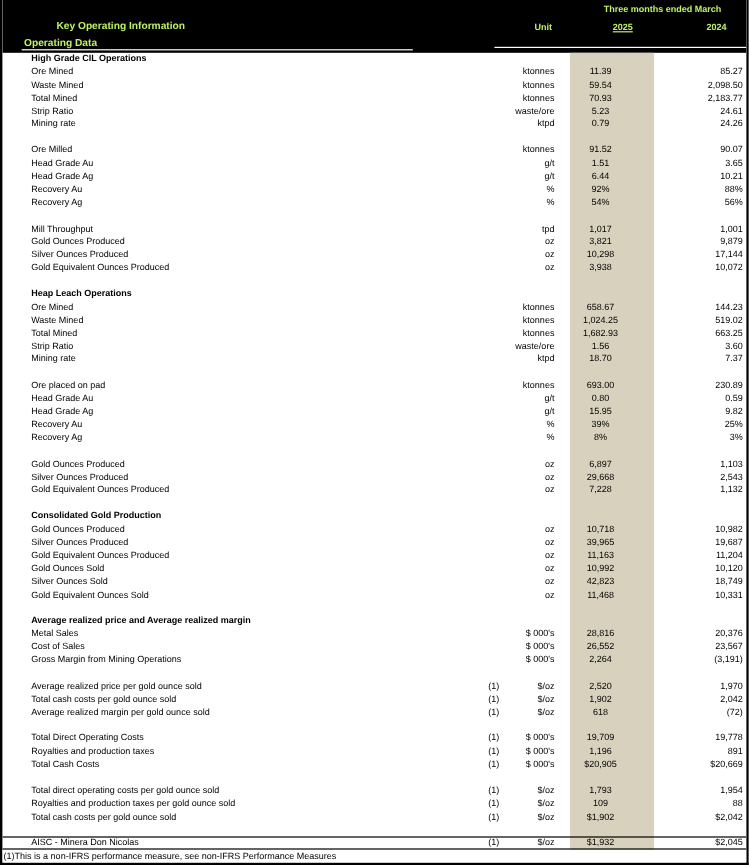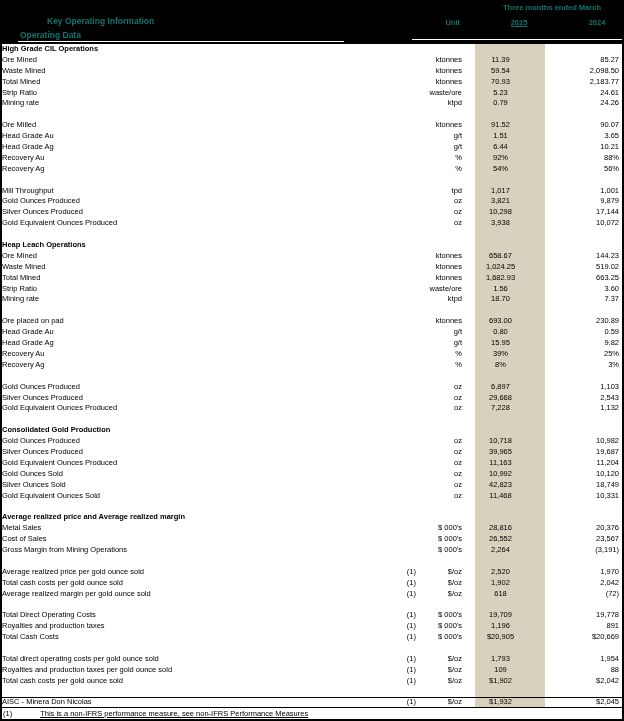--- a/index.html
+++ b/index.html
@@ -24,37 +24,37 @@
   .hdr-line-b{position:absolute;top:39px;left:410px;width:210px;height:1px;background:#fff;}
   
   .tbody{position:relative;width:620px;}
   .accent-band{position:absolute;top:0;left:473px;width:70px;z-index:0;}
   #rows{position:relative;z-index:1;}
   .row{display:flex;height:10.9px;line-height:10.9px;font-size:7.5px;color:#000;
     box-sizing:border-box;}
   .row.section{font-weight:bold;}
   .row.rules{border-top:1px solid #000;border-bottom:1px solid #000;line-height:8.9px;}
   .c{display:block;white-space:nowrap;overflow:visible;}
-  .c.lbl{flex:1;padding-left:0;}
+  .c.lbl{flex:1;padding-left:24px;}
   .c.note{width:28px;text-align:right;}
   .c.unit{width:48px;text-align:right;padding-right:2px;box-sizing:border-box;}
   .c.v25{width:76px;text-align:center;padding-right:3px;box-sizing:border-box;}
   .c.v24{width:82px;text-align:right;padding-right:3px;box-sizing:border-box;}
   
   .footer{position:relative;width:620px;height:10px;display:flex;align-items:center;
     font-size:7.5px;color:#000;background:#fff;}
   .footer .marker{margin-left:1px;}
-  .footer .ftext{margin-left:28px;text-decoration:underline;}
+  .footer .ftext{margin-left:0;}
 </style>
 </head>
 <body>
 
 <div class="page">
 
-  <div class="hdr" style="background: rgb(0, 0, 0); color: #0f766e;">
+  <div class="hdr" style="background: rgb(0, 0, 0); color: #bef264;">
     <div class="hdr-period">Three months ended March</div>
     <span class="hdr-title">Key Operating Information</span>
     <span class="hdr-unit">Unit</span>
     <span class="hdr-y25">2025</span>
     <span class="hdr-y24">2024</span>
     <span class="hdr-sub">Operating Data</span>
     <div class="hdr-line-a"></div>
     <div class="hdr-line-b"></div>
   </div>
 

